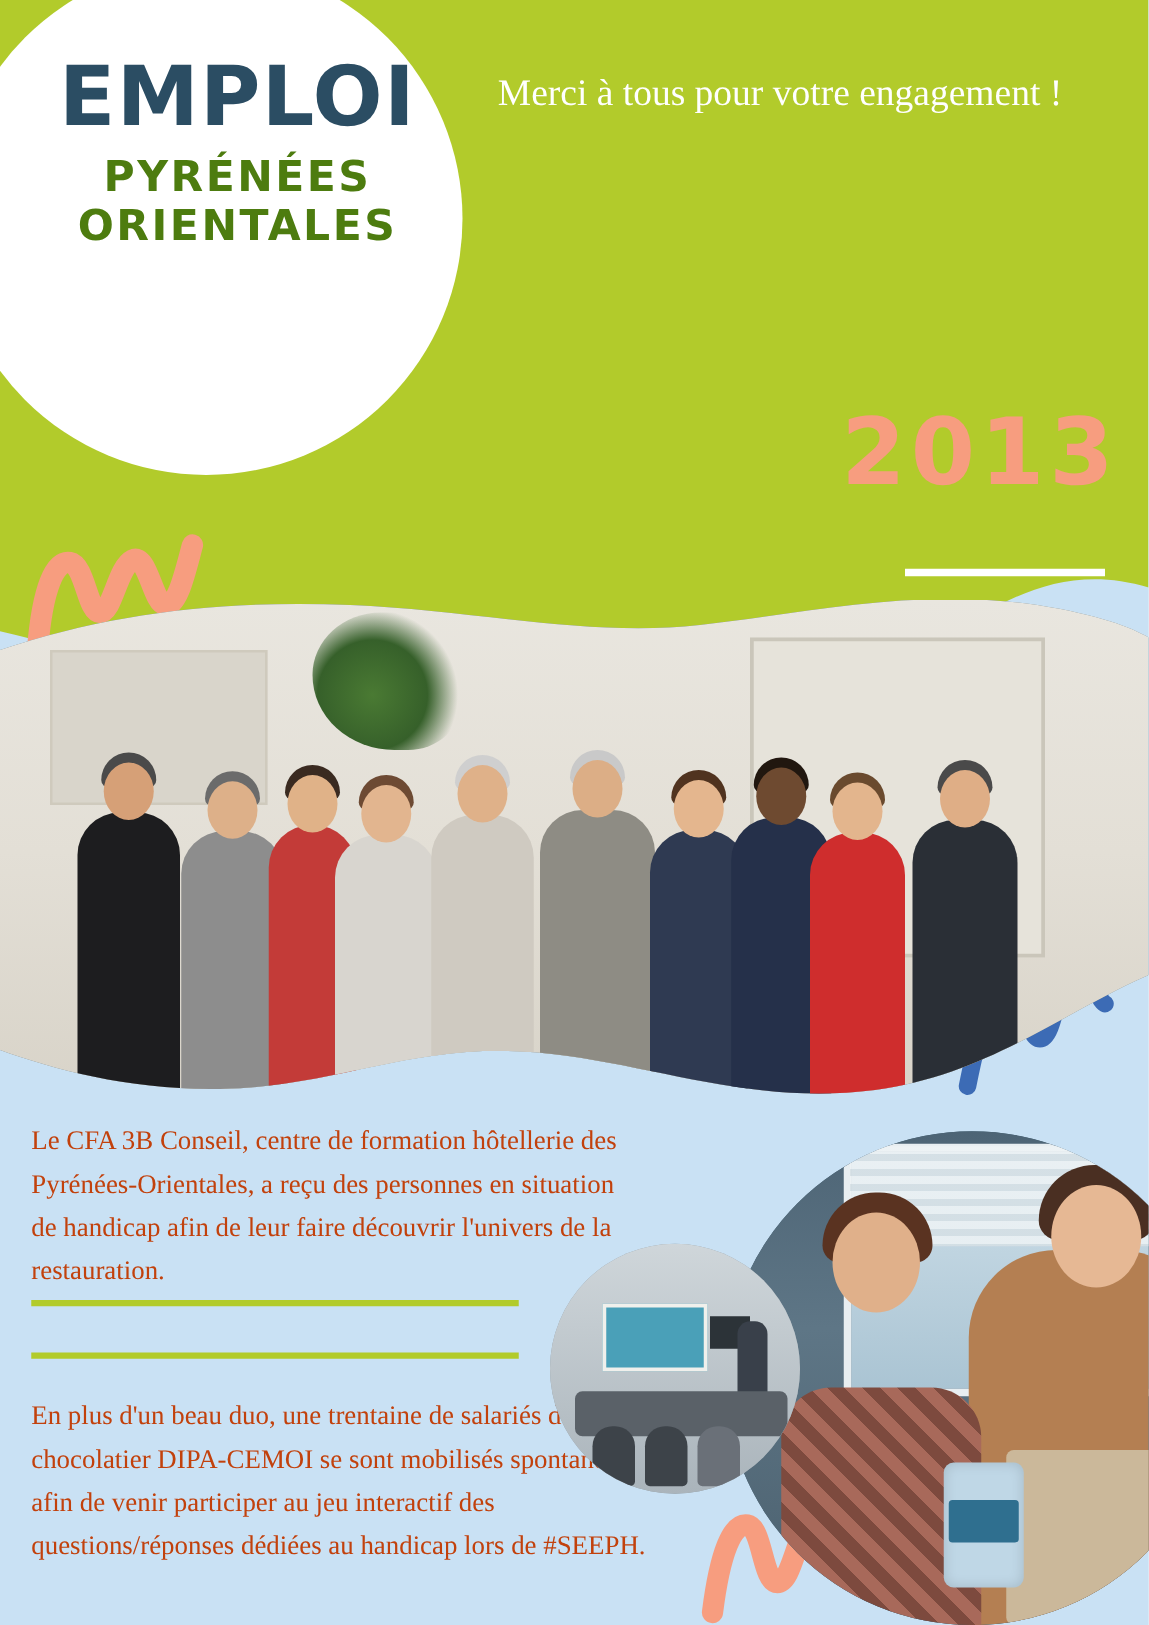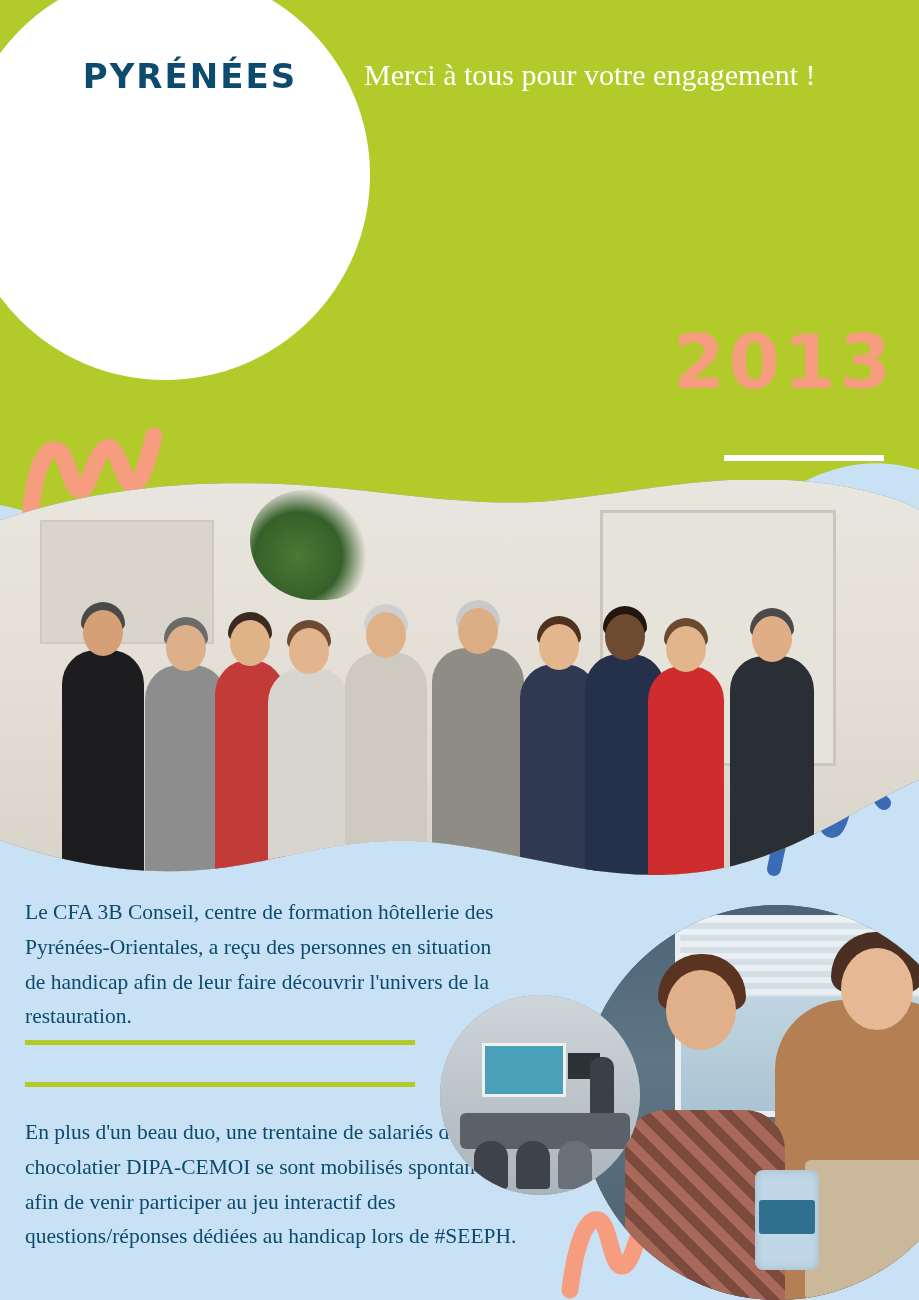--- a/index.html
+++ b/index.html
@@ -67,41 +67,41 @@
     letter-spacing: 1px;
     color: #2b4d63;
     line-height: 1.0;
     font-family: "DejaVu Sans", sans-serif;
   }
   .logo-sub {
     margin-top: 12px;
     font-size: 34px;
     font-weight: 700;
     letter-spacing: 2px;
-    color: #0c4a6e;
+    color: #4d7c0f;
     line-height: 1.15;
     font-family: "DejaVu Sans", sans-serif;
   }
   .logo-chev {
     position: absolute;
     left: 151px;
     top: 14px;
     width: 0; height: 0;
     border-left: 26px solid transparent;
     border-right: 26px solid transparent;
     border-bottom: 44px solid #4aa3dd;
   }
 
   
   .merci {
     position: absolute;
     right: 35px;
     top: 52px;
     width: 520px;
-    text-align: left;
+    text-align: center;
     color: #ffffff;
     font-family: "Liberation Serif", serif;
     font-size: 30px;
     line-height: 1.55;
   }
 
   
   .duoday {
     position: absolute;
     left: 415px;
@@ -194,21 +194,21 @@
     border-radius: 22px 22px 6px 6px;
   }
 
   
   .para {
     position: absolute;
     left: 25px;
     font-family: "Liberation Serif", serif;
     font-size: 21.5px;
     line-height: 1.62;
-    color: #0c4a6e;
+    color: #c2410c;
   }
   .para-1 { top: 895px; width: 470px; }
   .para-2 { top: 1115px; width: 520px; }
   .divider {
     position: absolute;
     left: 25px;
     width: 390px;
     height: 5px;
     background: #b2cb2b;
   }
@@ -308,22 +308,24 @@
 </head>
 <body>
 
 <div id="poster">
 
   <div class="bg-blue"></div>
   <div class="bg-green"></div>
   <div class="bg-white-circle"></div>
 
   <div class="logo-wrap">
+    <div class="logo-emploi">EMPLOI</div>
     <div class="logo-sub">
       <div>PYRÉNÉES</div>
+      <div>ORIENTALES</div>
     </div>
   </div>
 
   <div class="merci">Merci à tous pour votre engagement !</div>
 
   <div class="year">2013</div>
   <div class="white-rule"></div>
 
   <svg class="squiggle sq-1" width="145" height="110" viewBox="0 0 145 110">
     <path d="M12 100 C16 50 26 28 38 30 C50 32 52 70 62 70 C72 70 76 34 88 28 C100 22 104 62 114 64 C124 66 130 38 136 16" fill="none" stroke="#f79d7f" stroke-width="17" stroke-linecap="round" stroke-linejoin="round"></path>

